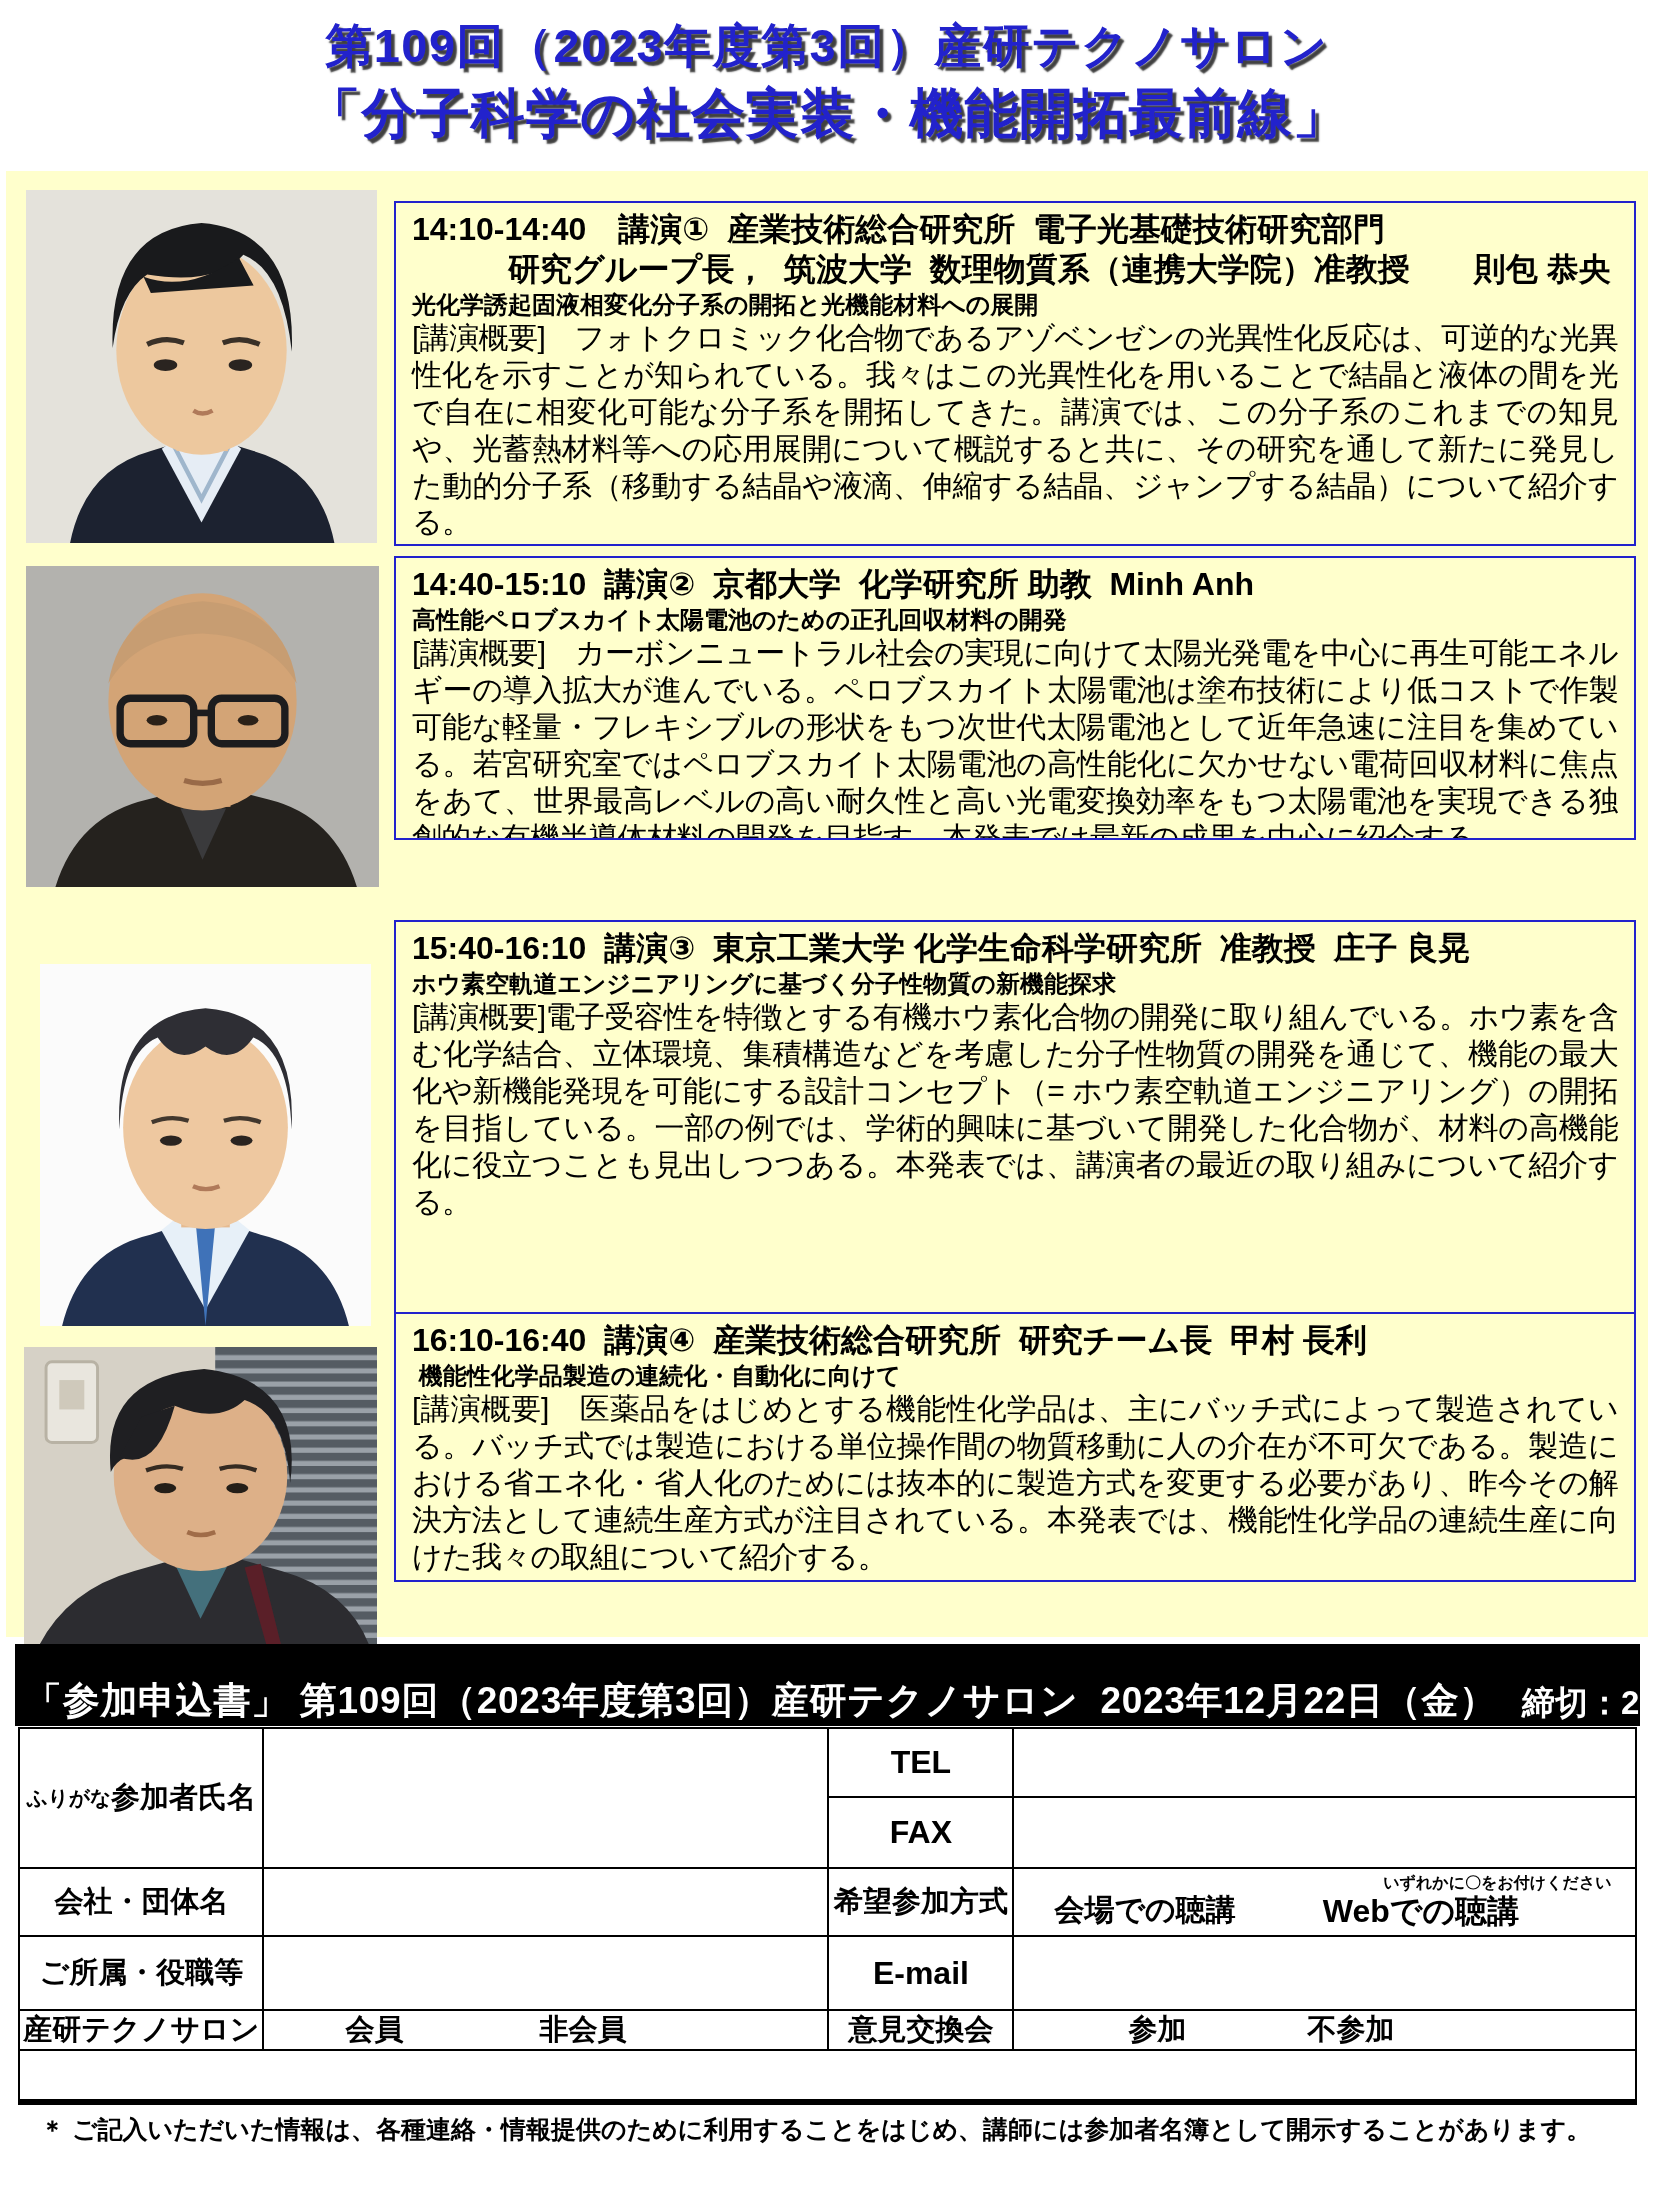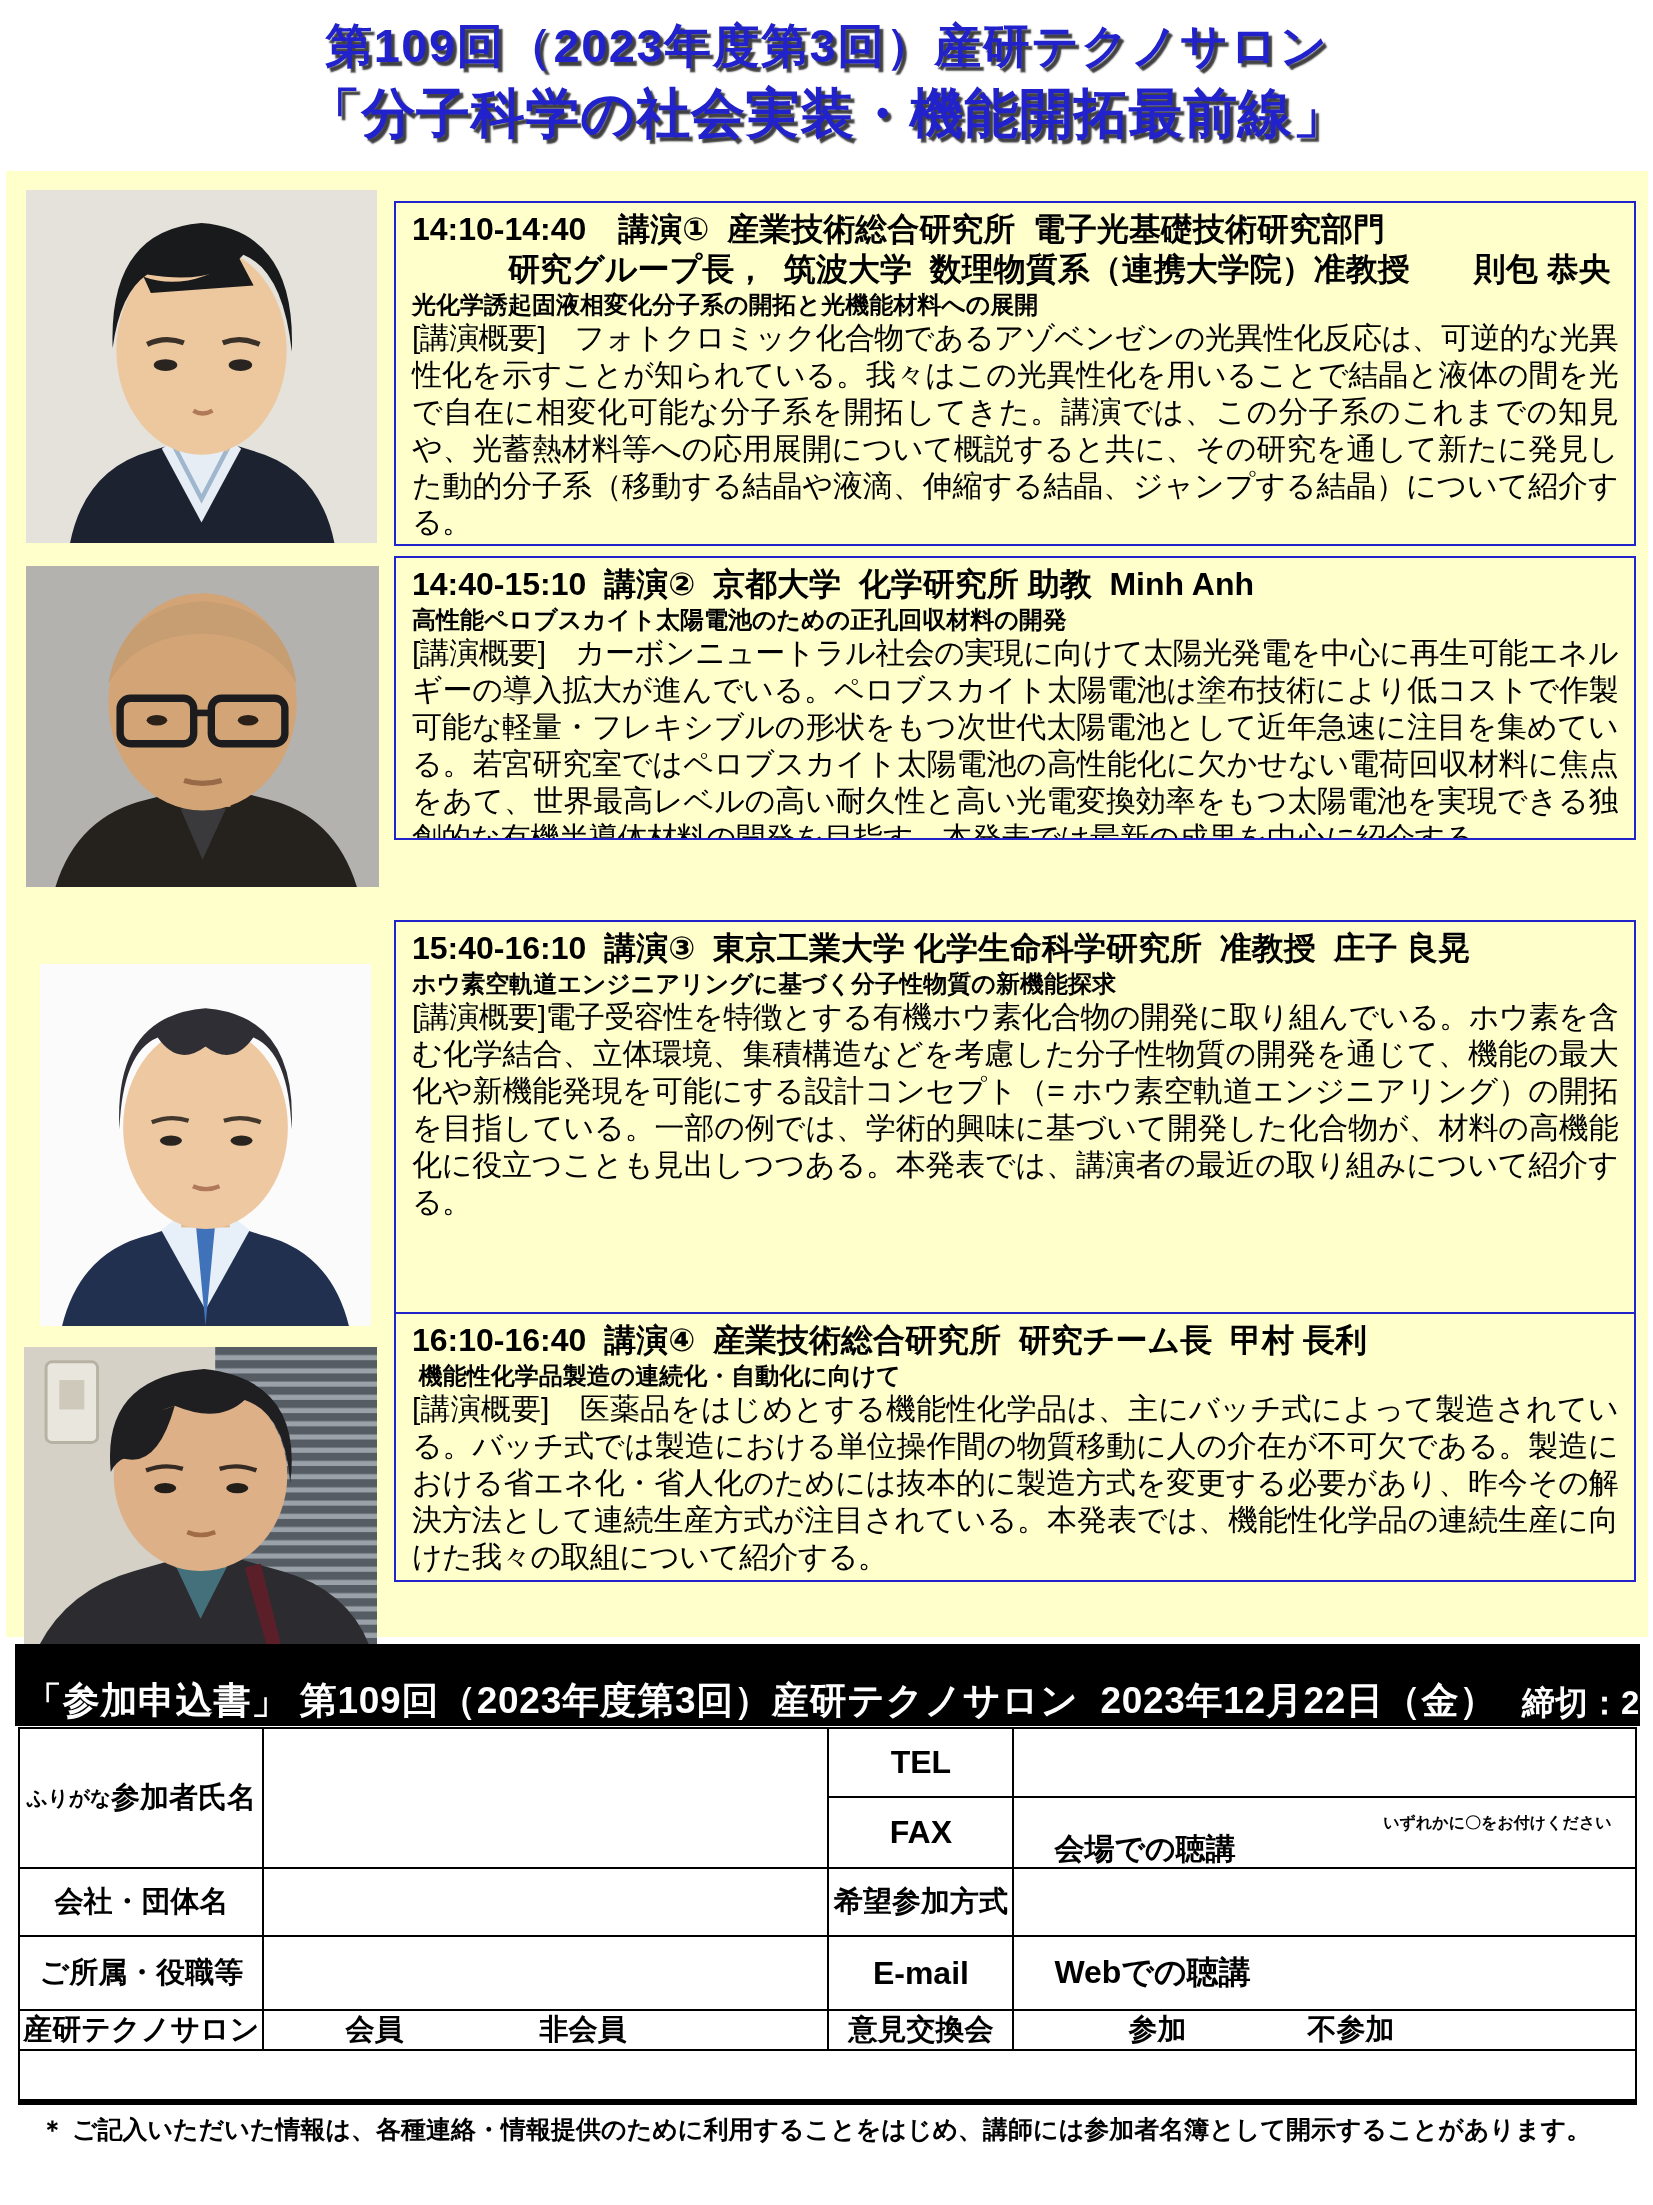--- a/index.html
+++ b/index.html
@@ -38,21 +38,21 @@
   .cell.last-col{border-right:none;}
   .cell.last-row{border-bottom:none;}
   .lbl{font-weight:bold;font-size:29px;}
   .lbl-en{font-weight:bold;font-size:32px;}
   .name-cell{flex-direction:row;line-height:1.1;}
   .furigana{font-size:20.6px;font-weight:bold;}
   .opts{justify-content:flex-start;gap:136px;padding-left:81px;font-weight:bold;font-size:29px;}
   .opts2{justify-content:flex-start;gap:121px;padding-left:114px;font-weight:bold;font-size:29px;}
   .method-cell{flex-direction:column;justify-content:center;align-items:stretch;line-height:1.15;}
   .circle-note{font-size:16px;font-weight:bold;text-align:center;padding-left:345px;}
-  .method-opts{display:flex;gap:87px;padding-left:40px;font-weight:bold;font-size:30px;flex-direction:column;}
+  .method-opts{display:flex;gap:87px;padding-left:40px;font-weight:bold;font-size:30px;}
   .web-opt{font-size:32px;}
 
   
   .notes{position:absolute;left:40px;top:2111px;color:#000;font-size:25px;font-weight:bold;line-height:1.5;}
 </style>
 </head>
 <body>
 
 <div class="page">
 

